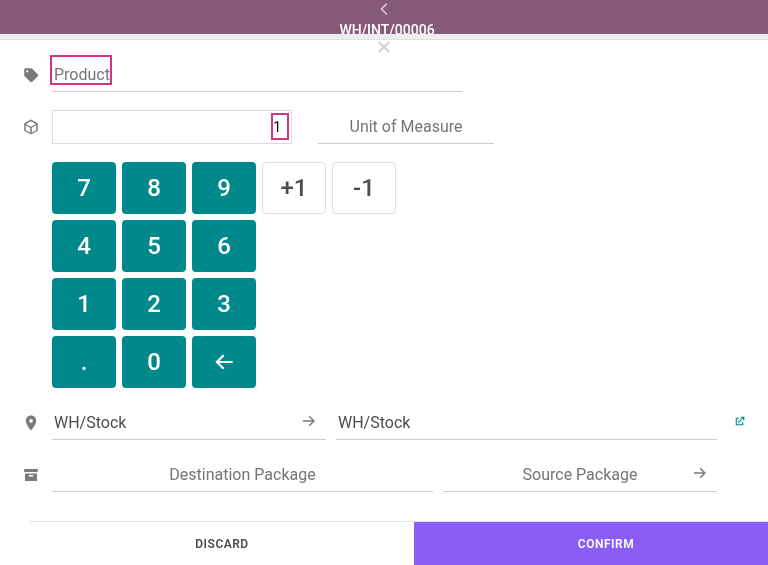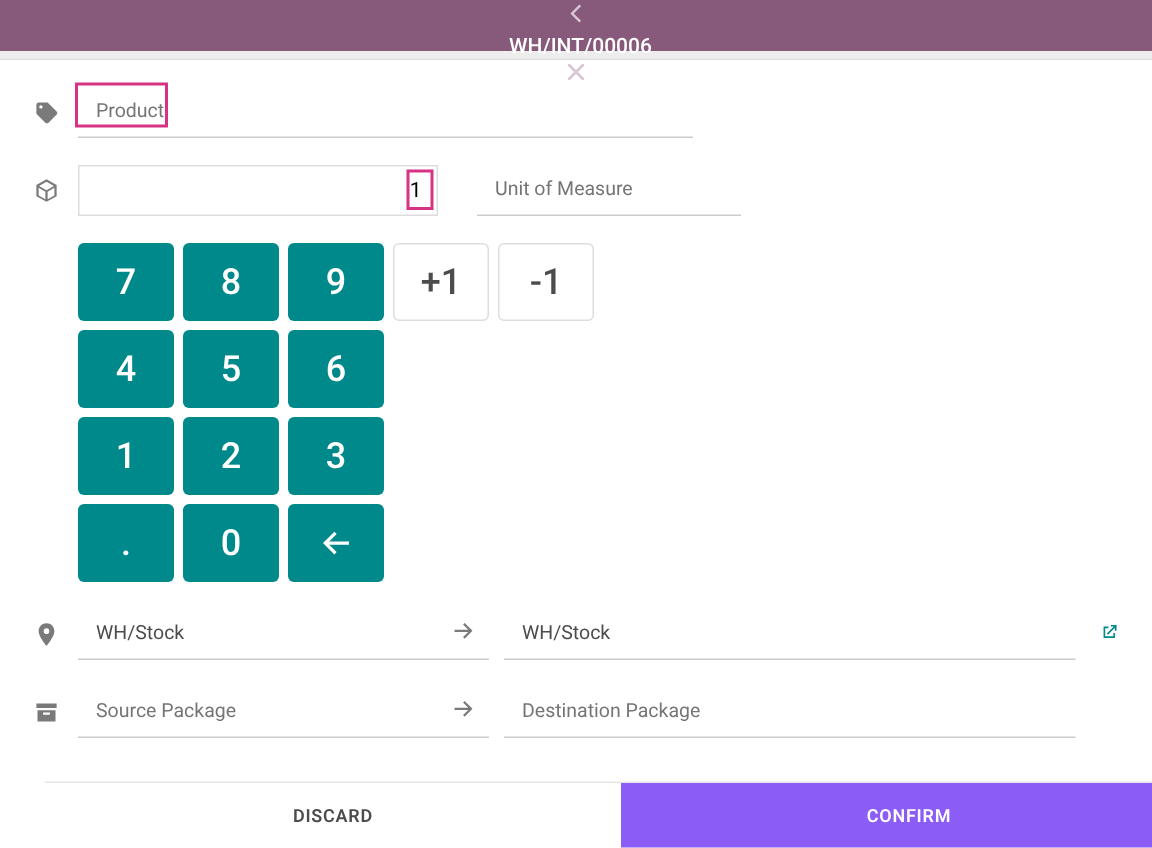--- a/index.html
+++ b/index.html
@@ -24,26 +24,26 @@
   .content { padding: 18px 22px 0 22px; }
 
   .row { display: flex; align-items: center; margin-bottom: 18px; }
   .row .icon-col { width: 30px; color: #888; font-size: 18px; display:flex; align-items:center; }
   .row .fields { flex: 1; display: flex; gap: 16px; align-items: center; }
 
   .input-like {
     border: none;
     border-bottom: 1px solid #ccc;
     height: 34px;
-    font-size: 13px;
-    padding: 0 12px;
+    font-size: 16px;
+    padding: 0 2px;
     background: #fff;
     color: #4c4c4c;
   }
-  .input-like.placeholder { color: #9a9a9a; }
+  .input-like.placeholder { color: #9a9a9a; text-align: center; }
 
   .highlight-box {
     position: absolute;
     border: 2px solid #d63384;
     pointer-events: none;
   }
 
   .product-wrap { position: relative; width: 410px; }
   .product-input { width: 100%; }
 
@@ -192,31 +192,31 @@
     </div>
   </div>
 
   <div class="row loc-row" style="margin-bottom:0;">
     <div class="icon-col">
       <svg class="icon" viewBox="0 0 24 24">
           <path d="M3 4h18v4H3V4zm1 6h16v10H4V10zm5 2v2h6v-2H9z"></path>
         </svg>
     </div>
     <div class="fields">
+      <div class="loc-input">
+        <input class="input-like placeholder" style="width: 100%;" placeholder="Destination Package">
+      </div>
       <div class="loc-input" style="flex:0 0 274px;">
         <input class="input-like placeholder" style="width: 100%;" placeholder="Source Package">
         <span class="arrow-inside">
           <svg class="icon" viewBox="0 0 24 24" style="width:18px;height:18px;">
               <path d="M4 11h12.2l-4.6-4.6L13 5l7 7-7 7-1.4-1.4 4.6-4.6H4z"></path>
             </svg>
         </span>
       </div>
-      <div class="loc-input">
-        <input class="input-like placeholder" style="width: 100%;" placeholder="Destination Package">
-      </div>
       <span style="width:19px;"></span>
     </div>
   </div>
 
 </div>
 
 <div class="footer">
   <div class="btn discard">DISCARD</div>
   <div class="btn confirm">CONFIRM</div>
 </div>

